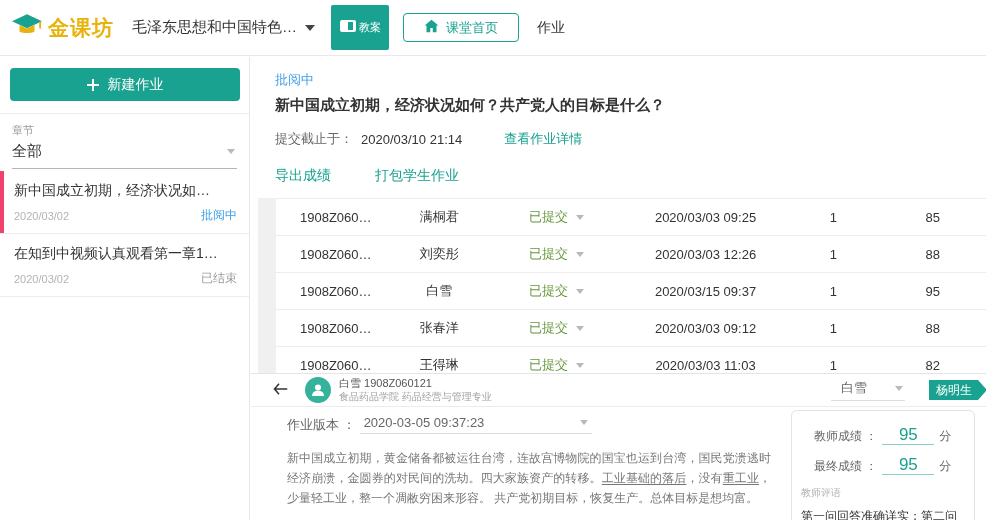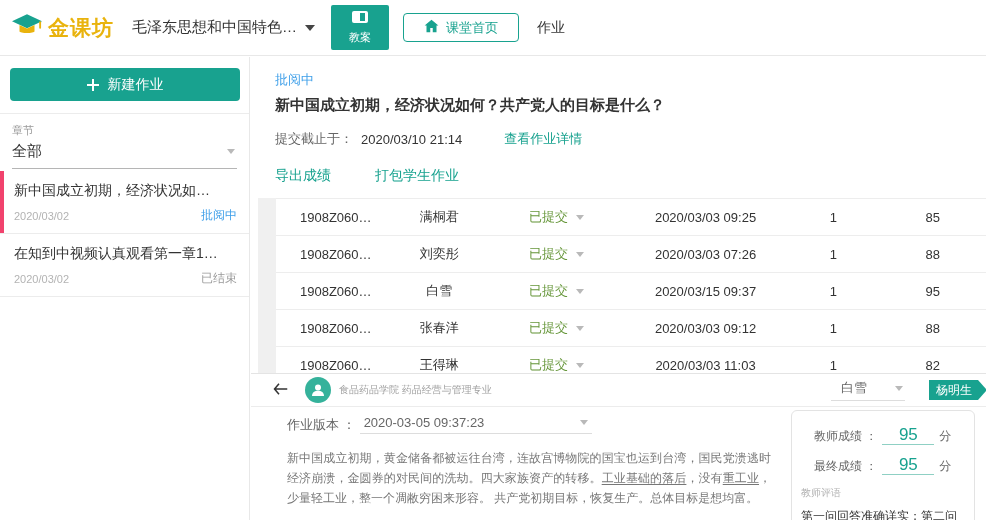--- a/index.html
+++ b/index.html
@@ -9,21 +9,21 @@
 
   
   .hdr { position:absolute; top:0; left:0; right:0; height:56px; border-bottom:1px solid #e8e8e8;
          display:flex; align-items:center; background:#fff; }
   .logo { display:flex; align-items:center; gap:6px; margin-left:12px; cursor:pointer; }
   .logo-text { font-size:21px; font-weight:bold; color:#E9B30D; letter-spacing:1px; }
   .course-sel { display:flex; align-items:center; gap:8px; margin-left:18px; font-size:15px; color:#333; cursor:pointer; }
   .caret { width:0; height:0; border-left:4px solid transparent; border-right:4px solid transparent; border-top:5px solid #b9b9b9; }
   .caret.dark { border-top-color:#444; border-left-width:5px; border-right-width:5px; border-top-width:6px; }
   .tab-plan { margin-left:16px; width:58px; height:45px; background:#18A28F; border-radius:2px; color:#fff;
-              display:flex; flex-direction:column; align-items:center; justify-content:center; gap:2px; cursor:pointer; }
+              display:flex; flex-direction:row; align-items:center; justify-content:center; gap:2px; cursor:pointer; }
   .tab-plan .lbl { font-size:11px; }
   .btn-home { margin-left:14px; height:29px; padding:0 20px; border:1px solid #18A28F; border-radius:4px;
               display:flex; align-items:center; gap:7px; color:#18A28F; font-size:13px; background:#fff; cursor:pointer; }
   .nav-hw { margin-left:18px; font-size:14px; color:#333; cursor:pointer; }
 
   
   .sidebar { position:absolute; top:57px; left:0; bottom:0; width:250px; border-right:1px solid #e8e8e8; background:#fff; }
   .new-btn { margin:11px 10px 12px 10px; height:33px; background:#18A28F; border:none; border-radius:4px; width:230px;
              color:#fff; font-size:14px; display:flex; align-items:center; justify-content:center; gap:9px; cursor:pointer;
              font-family:inherit; }
@@ -207,21 +207,21 @@
             <span class="c-score">85</span>
           </div>
 
           <div class="t-row">
             <span class="c-id">1908Z060…</span>
             <span class="c-name">刘奕彤</span>
             <span class="c-status">
               <span class="st">已提交</span>
               <span class="caret"></span>
             </span>
-            <span class="c-time">2020/03/03 07:26</span>
+            <span class="c-time">2020/03/03 12:26</span>
             <span class="c-count">1</span>
             <span class="c-score">88</span>
           </div>
 
           <div class="t-row">
             <span class="c-id">1908Z060…</span>
             <span class="c-name">白雪</span>
             <span class="c-status">
               <span class="st">已提交</span>
               <span class="caret"></span>
@@ -265,20 +265,21 @@
             <path d="M8 1 L2 8 l6 7 M2 8 h17" stroke="#333" stroke-width="2" fill="none"></path>
           </svg>
       </button>
       <span class="avatar">
         <svg width="18" height="18" viewBox="0 0 24 24">
           <circle cx="12" cy="8.5" r="4" fill="#fff"></circle>
           <path d="M4 20 c0-4.5 3.6-7 8-7 s8 2.5 8 7 z" fill="#fff"></path>
         </svg>
       </span>
       <div class="stu-info">
+        <div class="stu-name">白雪 1908Z060121</div>
         <div class="stu-college">食品药品学院 药品经营与管理专业</div>
       </div>
       <div class="spacer"></div>
       <div class="stu-sel">
         <span>白雪</span>
         <span class="caret"></span>
       </div>
       <button class="ribbon">杨明生</button>
     </div>
 

